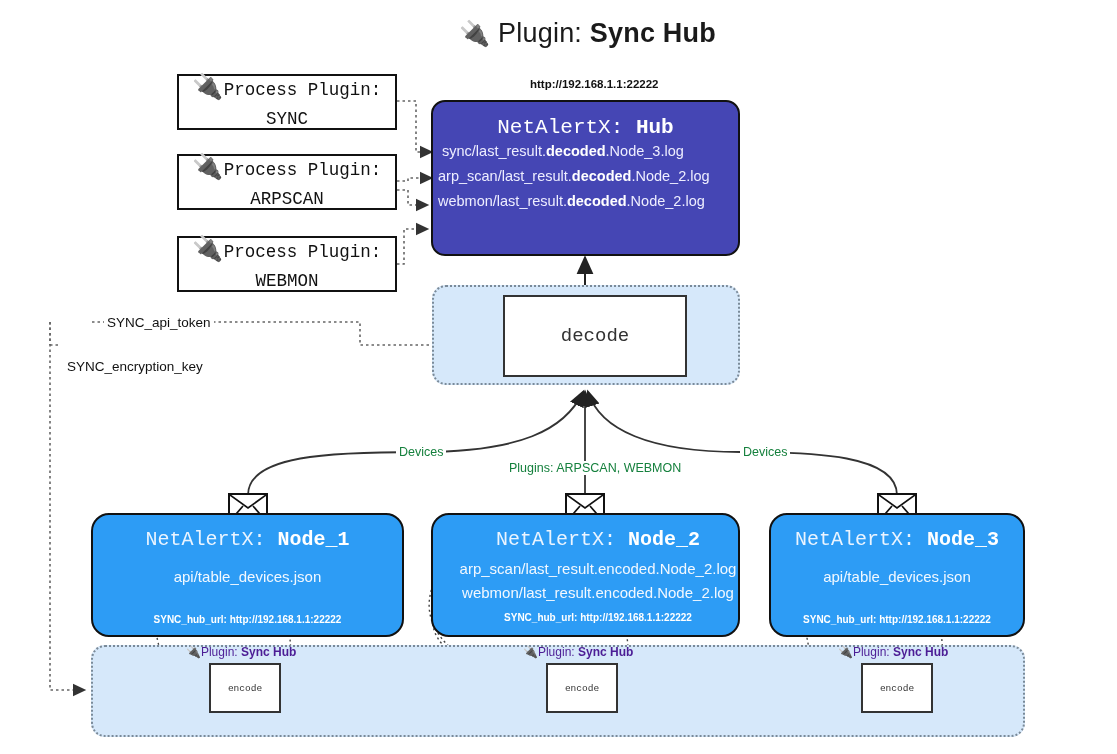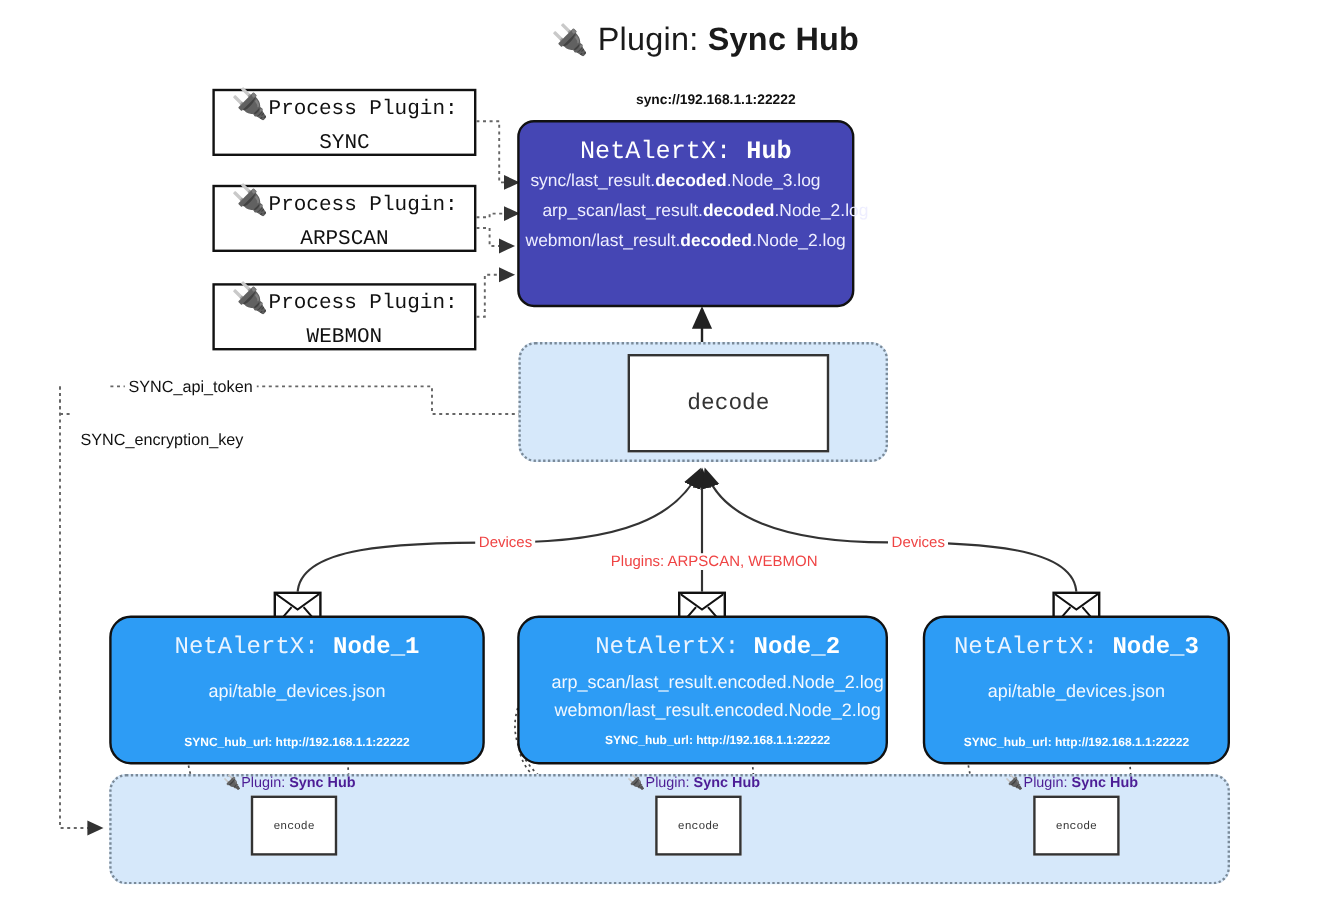--- a/index.html
+++ b/index.html
@@ -39,21 +39,21 @@
   .encode-box{font-size:9.5px;}
 
   .node-box{position:absolute;background:#2d9cf5;border:2.5px solid #111;border-radius:18px;
             box-sizing:border-box;color:#fff;text-align:center;}
   .node-title{font-family:"Liberation Mono",monospace;font-size:20px;margin-top:13px;
               white-space:nowrap;color:#eaf4ff;}
   .node-title b{color:#fff;font-weight:bold;}
   .node-line{font-size:15px;color:#f2f8ff;white-space:nowrap;line-height:1.62;}
   .node-foot{font-size:10px;font-weight:bold;color:#ffffff;white-space:nowrap;}
 
-  .edge-label{position:absolute;font-size:12.5px;color:#ef4444;background:#fff;
+  .edge-label{position:absolute;font-size:12.5px;color:#15803d;background:#fff;
               padding:0 3px;white-space:nowrap;}
   .token-label{position:absolute;font-size:13.5px;color:#111;background:#fff;
                padding:0 3px;white-space:nowrap;}
   .plugin-tag{position:absolute;font-size:12px;color:#4c1d95;white-space:nowrap;}
   .plugin-tag b{font-weight:bold;}
   .plugin-tag .plug{font-size:12px;}
 
   .env{position:absolute;width:40px;height:30px;background:#fff;border:2px solid #111;
        box-sizing:border-box;}
 </style>
@@ -133,40 +133,40 @@
     <div class="proc-l2">ARPSCAN</div>
   </div>
 
   <div class="proc-box" style="left:177px;top:236px;width:220px;height:56px;">
     <div class="proc-l1">
       <span class="plug">🔌</span><span>Process Plugin:</span>
     </div>
     <div class="proc-l2">WEBMON</div>
   </div>
 
-  <div class="hub-url" style="left:530px;top:78px;">sync://192.168.1.1:22222</div>
-
-  <div class="hub-box" style="left:431px;top:100px;width:281px;height:156px;">
+  <div class="hub-url" style="left:530px;top:78px;">http://192.168.1.1:22222</div>
+
+  <div class="hub-box" style="left:431px;top:100px;width:309px;height:156px;">
     <div class="hub-title">
       <span>NetAlertX:</span>
       <b>Hub</b>
     </div>
     <div class="hub-line">
       <span>sync/last_result.</span><b>decoded</b><span>.Node_3.log</span>
     </div>
-    <div class="hub-line" style="padding-left:19px;">
+    <div class="hub-line" style="padding-left:5px;">
       <span>arp_scan/last_result.</span><b>decoded</b><span>.Node_2.log</span>
     </div>
     <div class="hub-line" style="padding-left:5px;">
       <span>webmon/last_result.</span><b>decoded</b><span>.Node_2.log</span>
     </div>
   </div>
 
   <div class="band" style="left:432px;top:285px;width:308px;height:100px;"></div>
-  <div class="wbox decode-box" style="left:523px;top:295px;width:168px;height:82px;">decode</div>
+  <div class="wbox decode-box" style="left:503px;top:295px;width:184px;height:82px;">decode</div>
 
   <div class="token-label" style="left:104px;top:315px;">SYNC_api_token</div>
   <div class="token-label" style="left:64px;top:359px;">SYNC_encryption_key</div>
 
   <div class="edge-label" style="left:396px;top:445px;">Devices</div>
   <div class="edge-label" style="left:740px;top:445px;">Devices</div>
   <div class="edge-label" style="left:506px;top:461px;">Plugins: ARPSCAN, WEBMON</div>
 
   <div class="env" style="left:228px;top:493px;">
     <svg width="36" height="26" viewBox="0 0 36 26">

